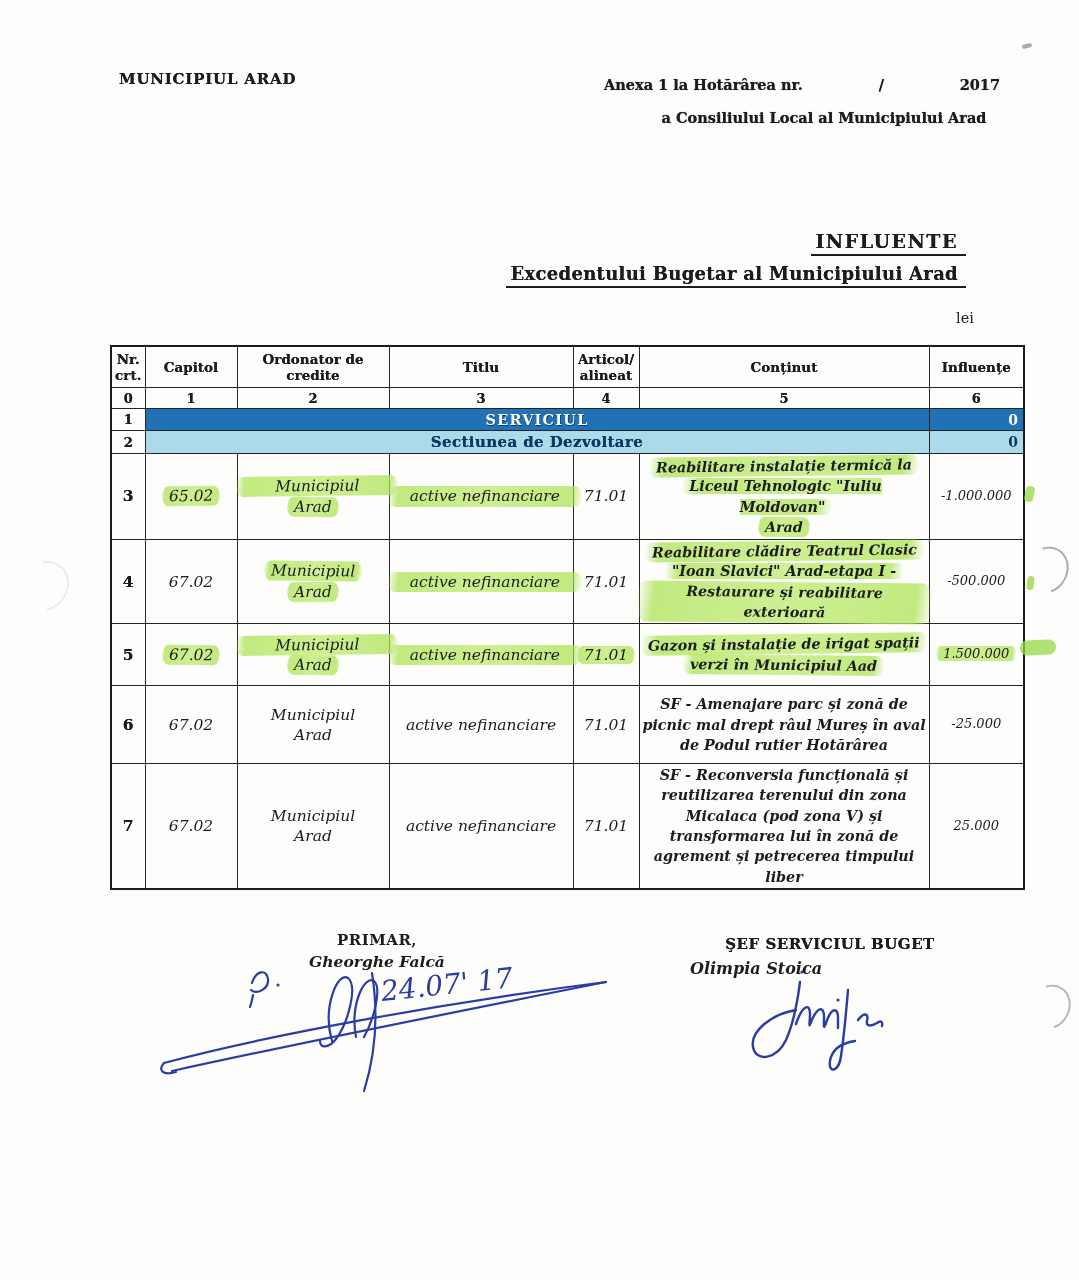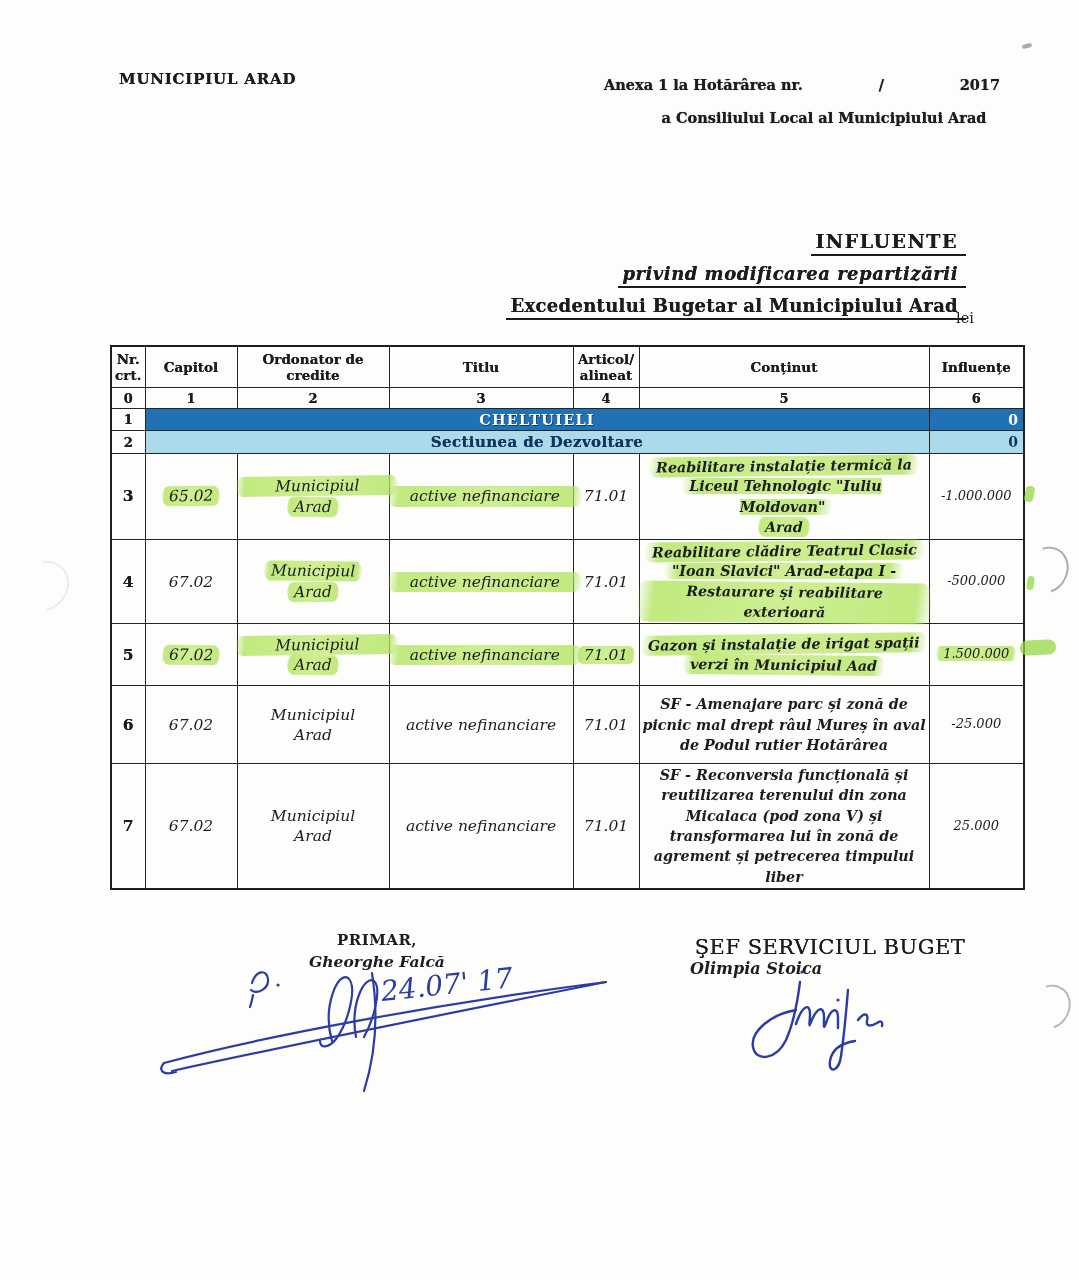--- a/index.html
+++ b/index.html
@@ -48,21 +48,21 @@
   .hl{
     background-image:linear-gradient(97deg,rgba(176,228,92,0) 0,rgba(176,228,92,.78) 6%,rgba(193,235,116,.78) 50%,rgba(176,228,92,.78) 94%,rgba(176,228,92,0) 100%);
     border-radius:8px/12px;padding:0 7px;margin:0 -4px;
   }
   .hl-block{display:inline-block;min-width:101%;}
   .tilt1{display:inline-block;transform:rotate(-.7deg);}
   .tilt2{display:inline-block;transform:rotate(.6deg);}
   
   .sig-left-role{left:242px;top:931px;width:270px;text-align:center;font-size:15px;font-weight:bold;letter-spacing:.5px;}
   .sig-left-name{left:242px;top:952px;width:270px;text-align:center;font-size:15.5px;font-weight:bold;font-style:italic;}
-  .sig-right-role{left:690px;top:935px;width:280px;text-align:center;font-size:21px;font-weight:normal;letter-spacing:.5px;text-shadow:0 0 .4px #222;}
+  .sig-right-role{left:690px;top:935px;width:280px;text-align:center;font-size:15px;font-weight:bold;letter-spacing:.5px;text-shadow:0 0 .4px #222;}
   .sig-right-name{left:690px;top:959px;width:280px;text-align:left;font-size:16px;font-weight:bold;font-style:italic;}
   svg.sig{position:absolute;overflow:visible;}
   
   .punch{border-radius:50%;border-style:solid;border-left-color:transparent!important;border-bottom-color:transparent!important;}
   .punch-left{left:22px;top:560px;width:42px;height:48px;border-width:2px;border-color:rgba(80,80,80,.10);transform:rotate(35deg);}
   .punch-r1{left:1026px;top:546px;width:38px;height:44px;border-width:2.5px;border-color:rgba(70,70,70,.45);transform:rotate(28deg);}
   .punch-r2{left:1030px;top:984px;width:36px;height:42px;border-width:2.5px;border-color:rgba(70,70,70,.38);transform:rotate(28deg);}
   .gdash{background:rgba(150,215,70,.75);border-radius:4px;}
   .gd1{left:1025px;top:486px;width:9px;height:16px;transform:rotate(12deg);}
   .gd2{left:1027px;top:576px;width:7px;height:14px;transform:rotate(8deg);}
@@ -78,21 +78,20 @@
   <div class="annex-row">
     <span>Anexa 1 la Hotărârea nr.</span>
     <span>/</span>
     <span>2017</span>
   </div>
   <div class="annex-line2">a Consiliului Local al Municipiului Arad</div>
 </div>
 
 <div class="abs title-block">
   <span class="title-line t1"><span>INFLUENTE</span></span>
-  <span class="title-line t2"><span>privind modificarea repartizării</span></span>
   <span class="title-line t3"><span>Excedentului Bugetar al Municipiului Arad</span></span>
 </div>
 
 <div class="abs lei">lei</div>
 
 <table class="main">
   <colgroup>
     <col style="width:34px">
       <col style="width:92px">
       <col style="width:152px">
@@ -135,21 +134,21 @@
     <td>1</td>
     <td>2</td>
     <td>3</td>
     <td>4</td>
     <td>5</td>
     <td>6</td>
   </tr>
 
   <tr class="band1">
     <td class="nrcell">1</td>
-    <td class="bandcell" colspan="5">CHELTUIELI</td>
+    <td class="bandcell" colspan="5">SERVICIUL</td>
     <td class="bandval">0</td>
   </tr>
 
   <tr class="band2">
     <td class="nrcell">2</td>
     <td class="bandcell" colspan="5">Sectiunea de Dezvoltare</td>
     <td class="bandval">0</td>
   </tr>
 
   <tr class="data r3">

